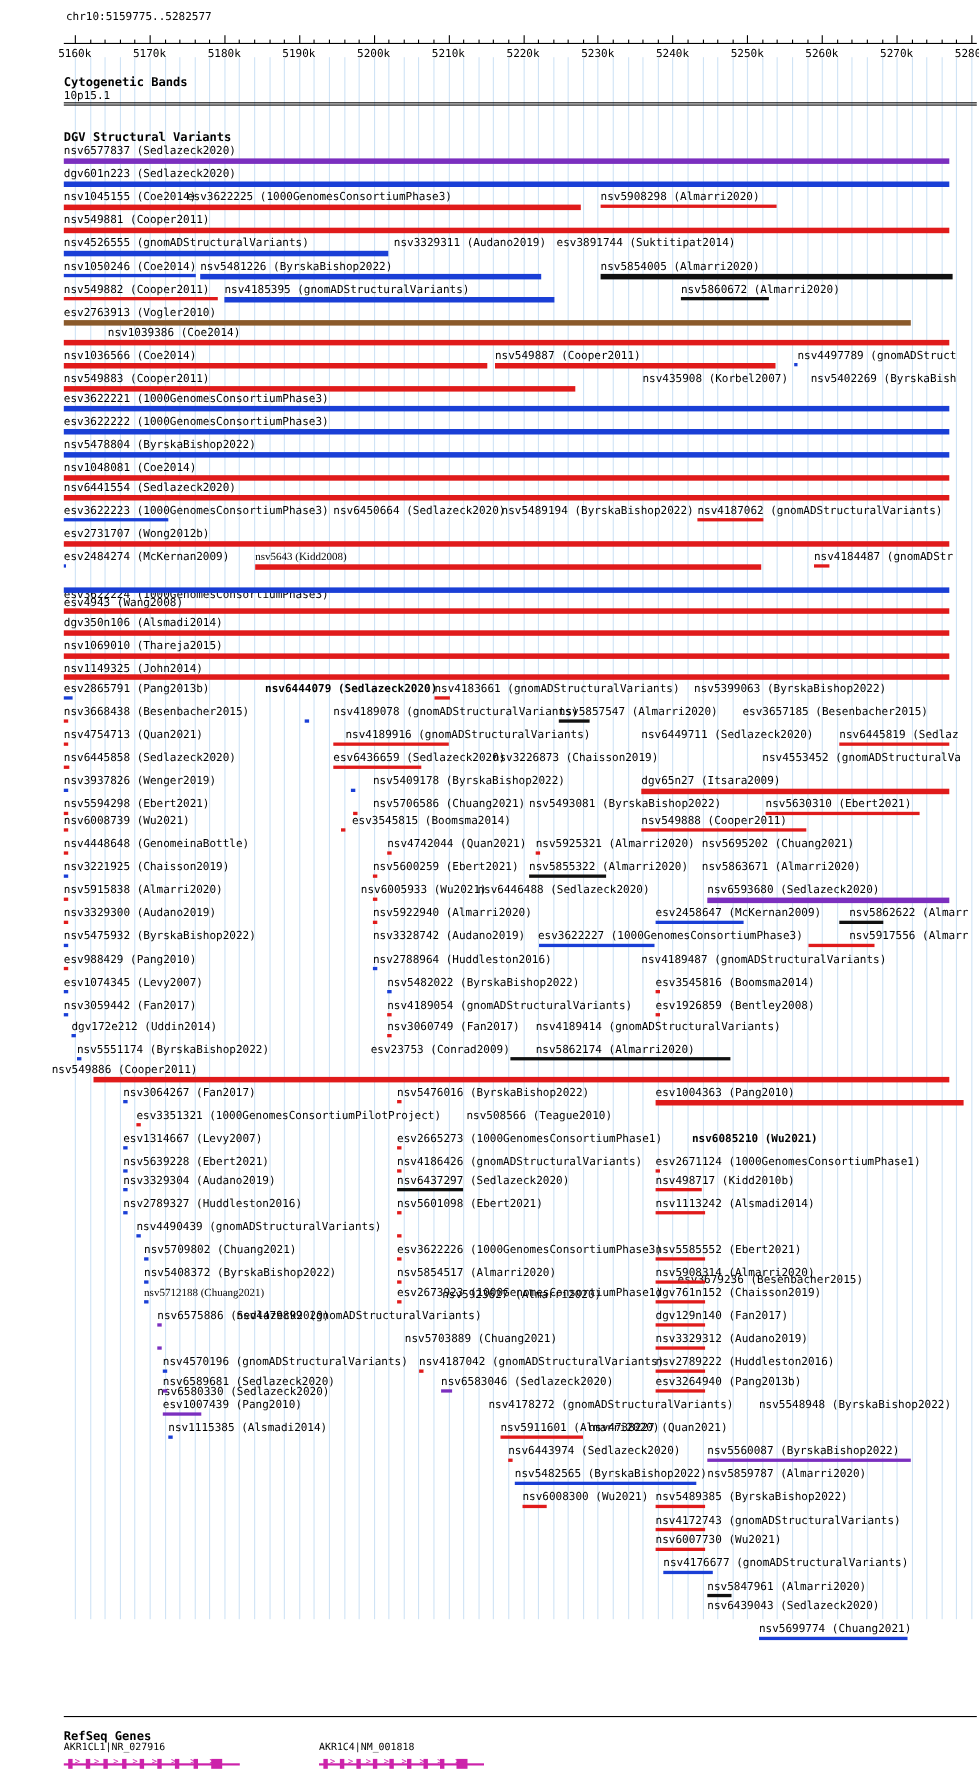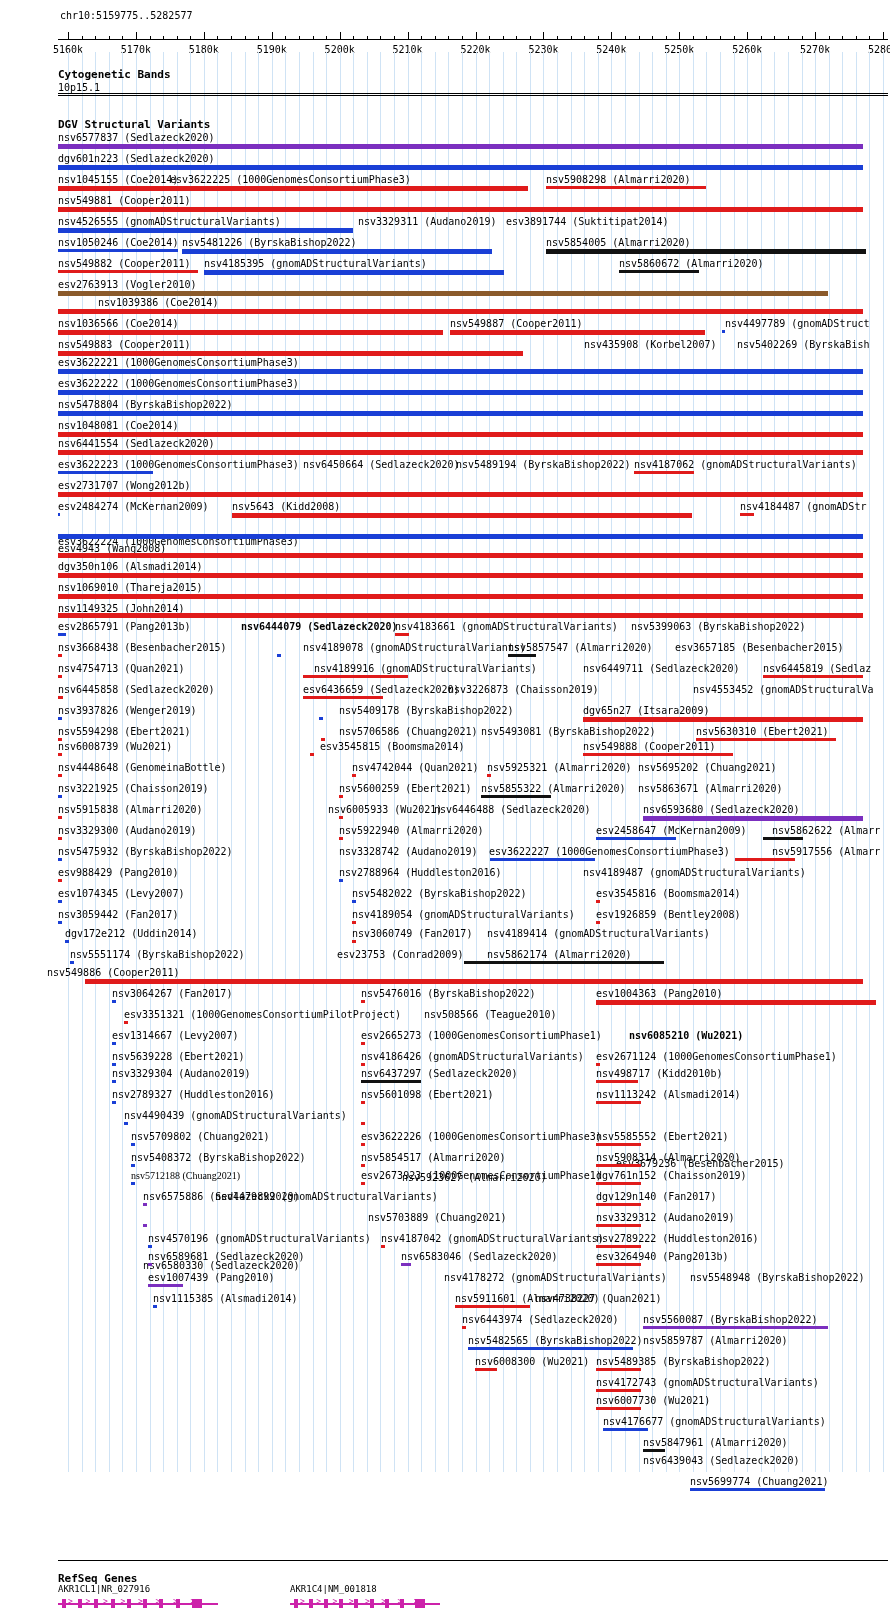--- a/index.html
+++ b/index.html
@@ -246,21 +246,21 @@
       <div class="track-label" style="left: 58px; top: 459px;">esv3622223 (1000GenomesConsortiumPhase3)</div>
       <div class="bar thin" style="left: 58px; top: 471px; width: 95px; background: rgb(26, 63, 214);"></div>
       <div class="track-label" style="left: 303px; top: 459px;">nsv6450664 (Sedlazeck2020)</div>
       <div class="track-label" style="left: 456px; top: 459px;">nsv5489194 (ByrskaBishop2022)</div>
       <div class="track-label" style="left: 634px; top: 459px;">nsv4187062 (gnomADStructuralVariants)</div>
       <div class="bar thin" style="left: 634px; top: 471px; width: 60px; background: rgb(224, 27, 27);"></div>
       <div class="track-label" style="left: 58px; top: 480px;">esv2731707 (Wong2012b)</div>
       <div class="bar" style="left: 58px; top: 492px; width: 805px; background: rgb(224, 27, 27);"></div>
       <div class="track-label" style="left: 58px; top: 501px;">esv2484274 (McKernan2009)</div>
       <div class="bar thin" style="left: 58px; top: 513px; width: 2px; background: rgb(26, 63, 214);"></div>
-      <div class="track-label" style="left: 232px; top: 501px;">nsv5643 (Kidd2008)</div>
+      <div class="track-label" style="left: 232px; top: 501px; font-family: Liberation Serif, serif;">nsv5643 (Kidd2008)</div>
       <div class="bar" style="left: 232px; top: 513px; width: 460px; background: rgb(224, 27, 27);"></div>
       <div class="track-label" style="left: 740px; top: 501px;">nsv4184487 (gnomADStr</div>
       <div class="bar thin" style="left: 740px; top: 513px; width: 14px; background: rgb(224, 27, 27);"></div>
       <div class="track-label" style="left: 58px; top: 536px;">esv3622224 (1000GenomesConsortiumPhase3)</div>
       <div class="bar" style="left: 58px; top: 534px; width: 805px; background: rgb(26, 63, 214);"></div>
       <div class="track-label" style="left: 58px; top: 543px;">esv4943 (Wang2008)</div>
       <div class="bar" style="left: 58px; top: 553px; width: 805px; background: rgb(224, 27, 27);"></div>
       <div class="track-label" style="left: 58px; top: 561px;">dgv350n106 (Alsmadi2014)</div>
       <div class="bar" style="left: 58px; top: 573px; width: 805px; background: rgb(224, 27, 27);"></div>
       <div class="track-label" style="left: 58px; top: 582px;">nsv1069010 (Thareja2015)</div>

